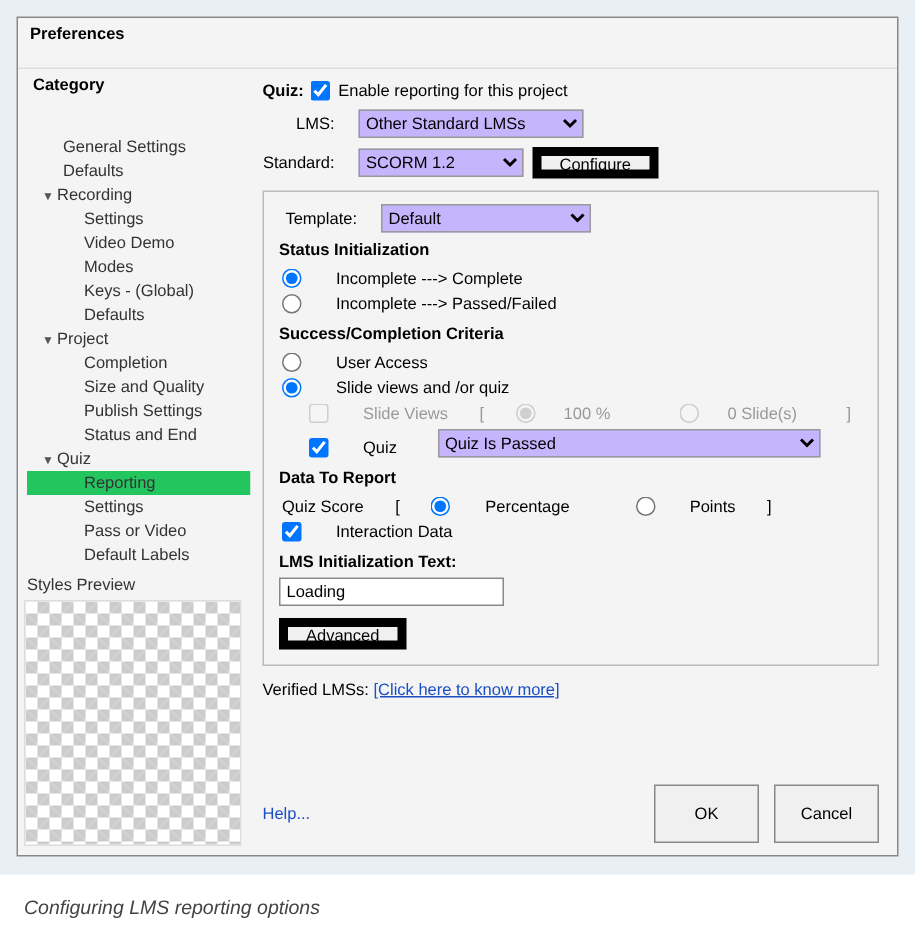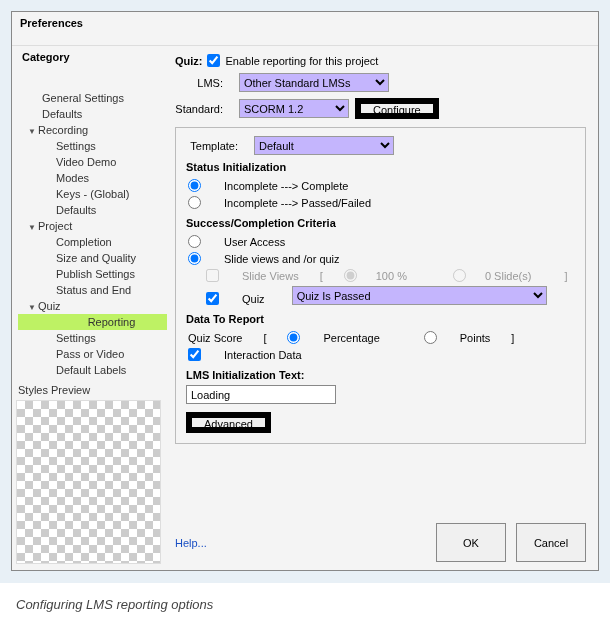--- a/index.html
+++ b/index.html
@@ -68,22 +68,21 @@
     cursor: pointer;
   }
   .tree .group::before {
     content: "▼";
     font-size: 8px;
     display: inline-block;
     width: 10px;
     color: #555;
   }
   .tree .item.sel {
-    background: #bef264;
-    text-align: center;
+    background: #22c55e;
   }
   .tree .sub .item { padding-left: 38px; }
   .styles-preview-label {
     padding: 6px 0 4px 6px;
     color: #333;
   }
   .styles-preview {
     flex: 1;
     margin: 0 6px 6px 4px;
     background-image:
@@ -322,20 +321,23 @@
             <input type="checkbox" checked="" style="">
             <span>Interaction Data</span>
           </div>
 
           <div class="sect-head">LMS Initialization Text:</div>
           <input class="textin" value="Loading" style="">
           <div style="height:8px"></div>
           <button class="btn">Advanced</button>
         </fieldset>
 
+        <div class="verified">
+          <span>Verified LMSs: </span><a>[Click here to know more]</a>
+        </div>
 
         <div class="footer">
           <span class="help-link">Help...</span>
           <span class="spacer"></span>
           <button>OK</button>
           <button>Cancel</button>
         </div>
       </div>
     </div>
   </div>

